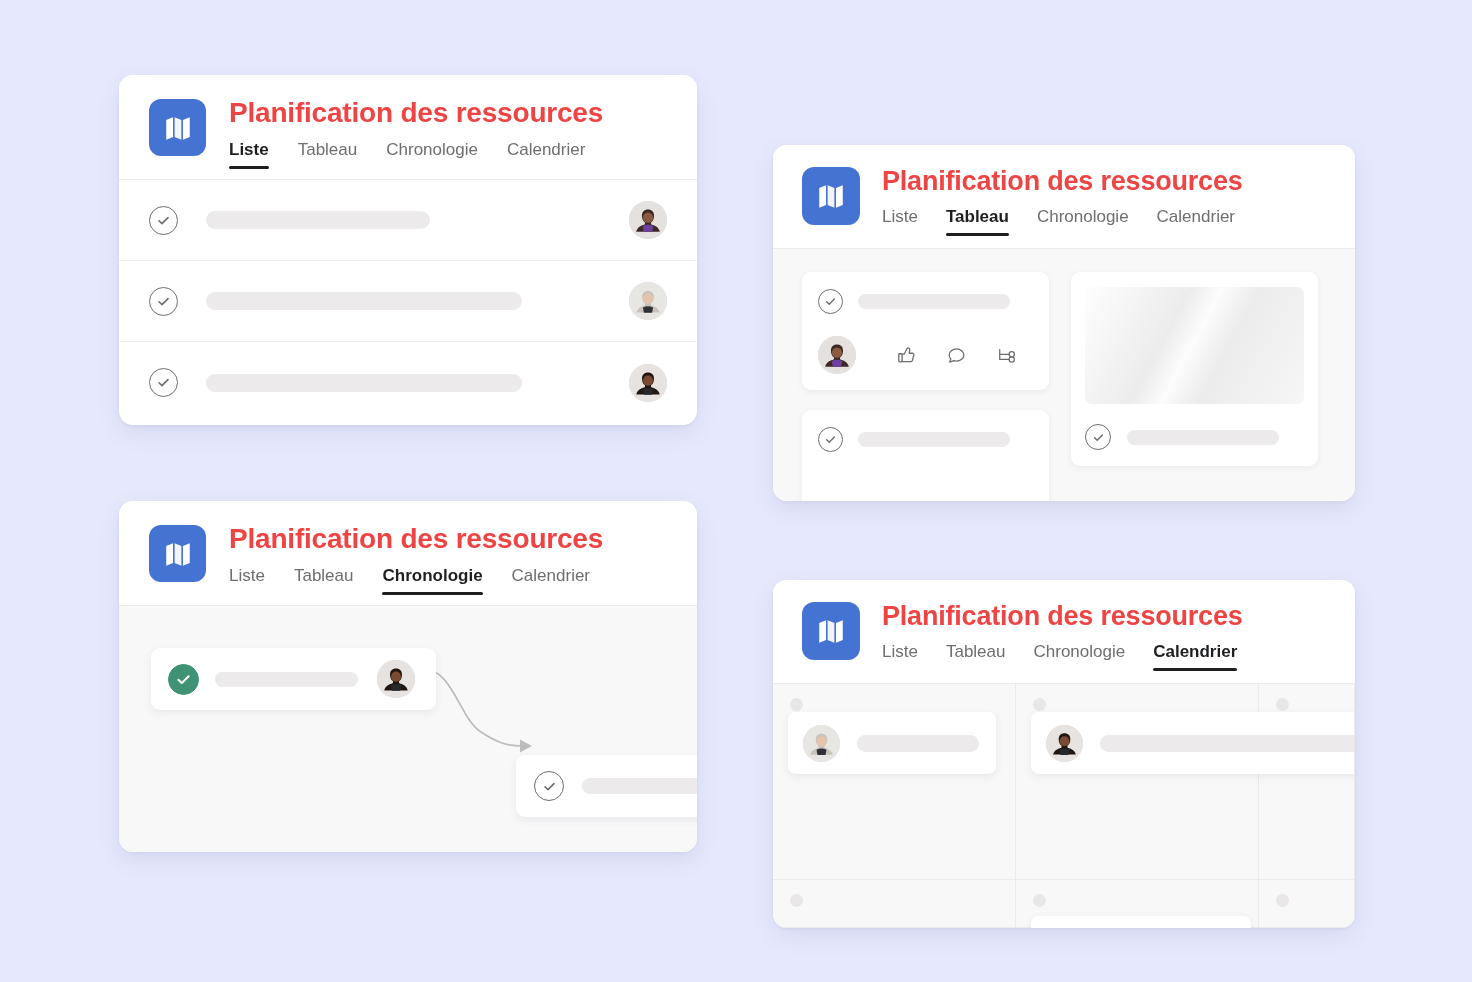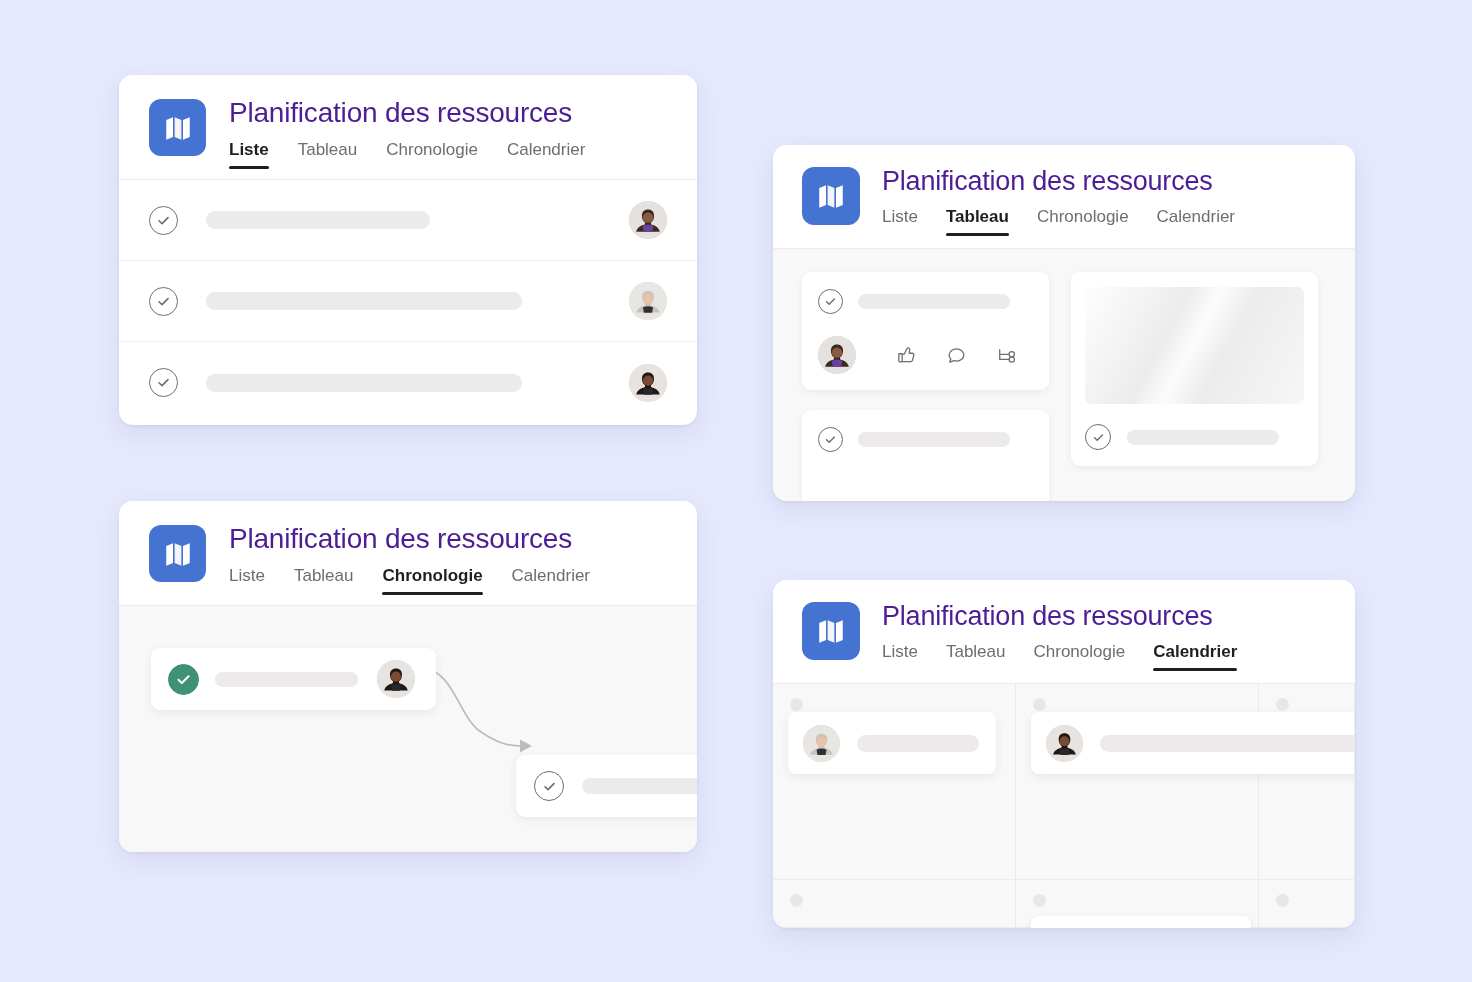--- a/index.html
+++ b/index.html
@@ -45,22 +45,22 @@
     background: #4573d2;
     display: flex;
     align-items: center;
     justify-content: center;
     flex: 0 0 auto;
   }
 
   .header-text { display: flex; flex-direction: column; }
 
   .project-title {
-    color: #4c1d95;
-    font-weight: 400;
+    color: #ef4444;
+    font-weight: 700;
     letter-spacing: -0.2px;
     white-space: nowrap;
   }
 
   .tabs {
     display: flex;
     align-items: center;
   }
 
   .tab {

